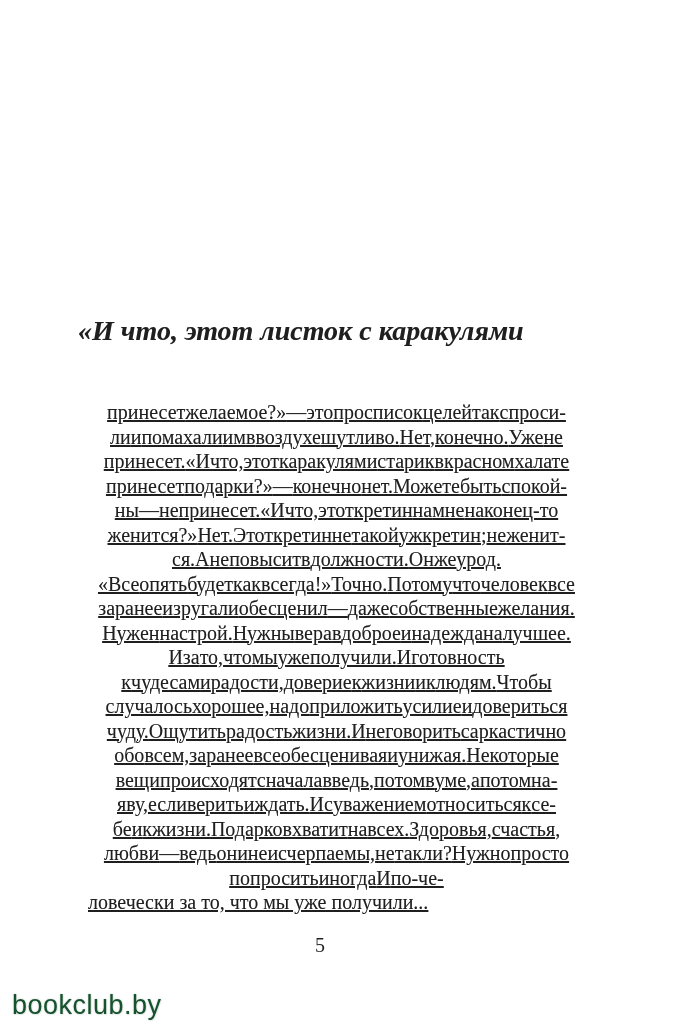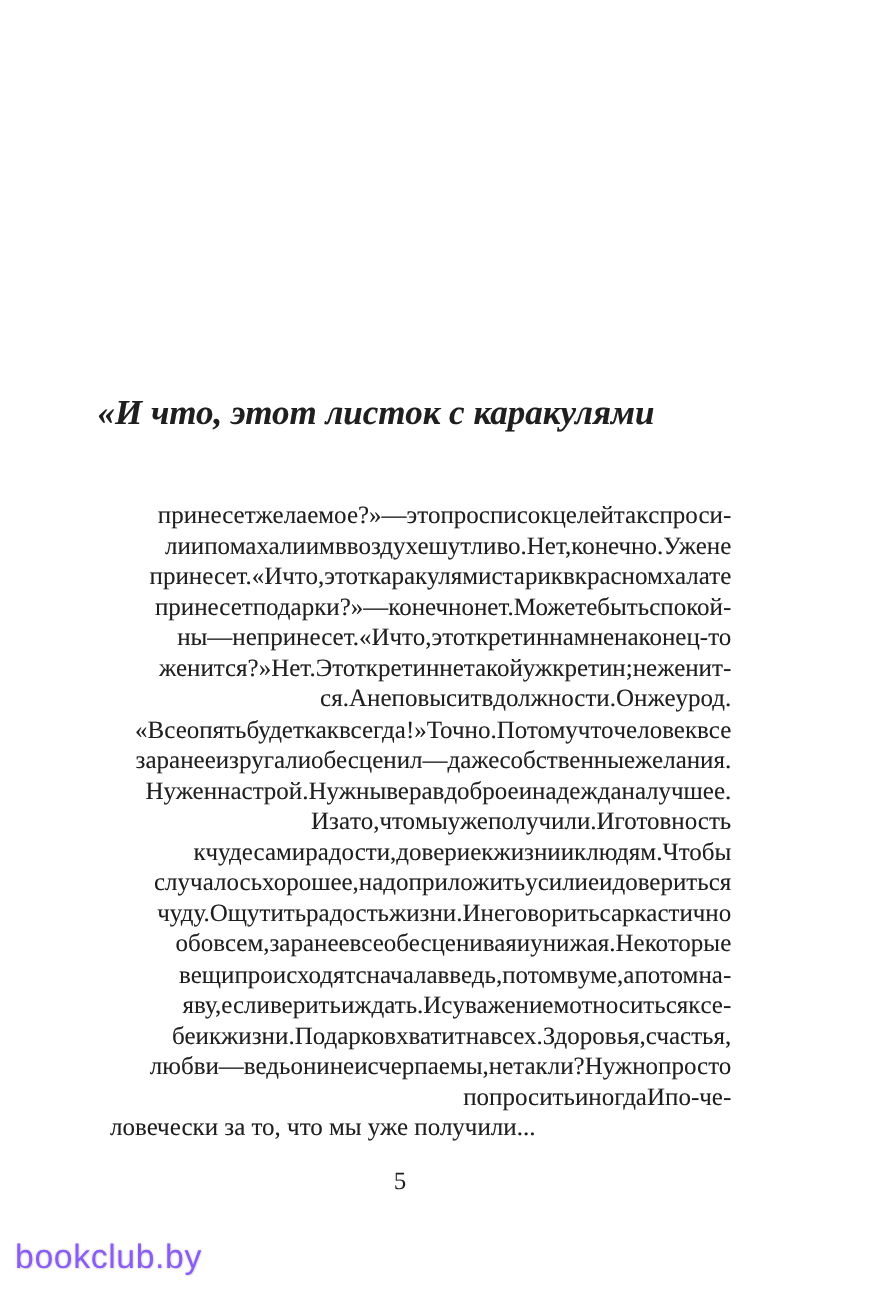--- a/index.html
+++ b/index.html
@@ -35,24 +35,25 @@
     position: absolute;
     left: 88px;
     top: 400px;
     width: 497px;
     font-size: 20px;
     color: #1f1f1f;
     text-shadow: 0 0 0.5px rgba(31,31,31,0.35);
   }
   .tline {
     display: flex;
-    justify-content: flex-end;
+    justify-content: center;
     height: 24.5px;
     line-height: 24.5px;
     white-space: nowrap;
+    text-decoration: underline;
   }
   .tline-last {
     display: block;
     text-align: left;
   }
   .pagenum {
     position: absolute;
     left: 0;
     top: 935px;
     width: 640px;
@@ -61,21 +62,21 @@
     line-height: 20px;
     color: #1f1f1f;
   }
   .watermark {
     position: absolute;
     left: 12px;
     top: 992px;
     font-family: "Liberation Sans", "DejaVu Sans", sans-serif;
     font-size: 27px;
     line-height: 27px;
-    color: #8b5cf6;
+    color: #14532d;
     text-shadow: 0 0 2px #c6c6c6, 1px 1px 0 #f2f2f2;
     letter-spacing: 0.5px;
   }
 </style>
 </head>
 <body>
 
 <div class="page">
 
   <h1 class="heading">«И что, этот листок с каракулями</h1>

